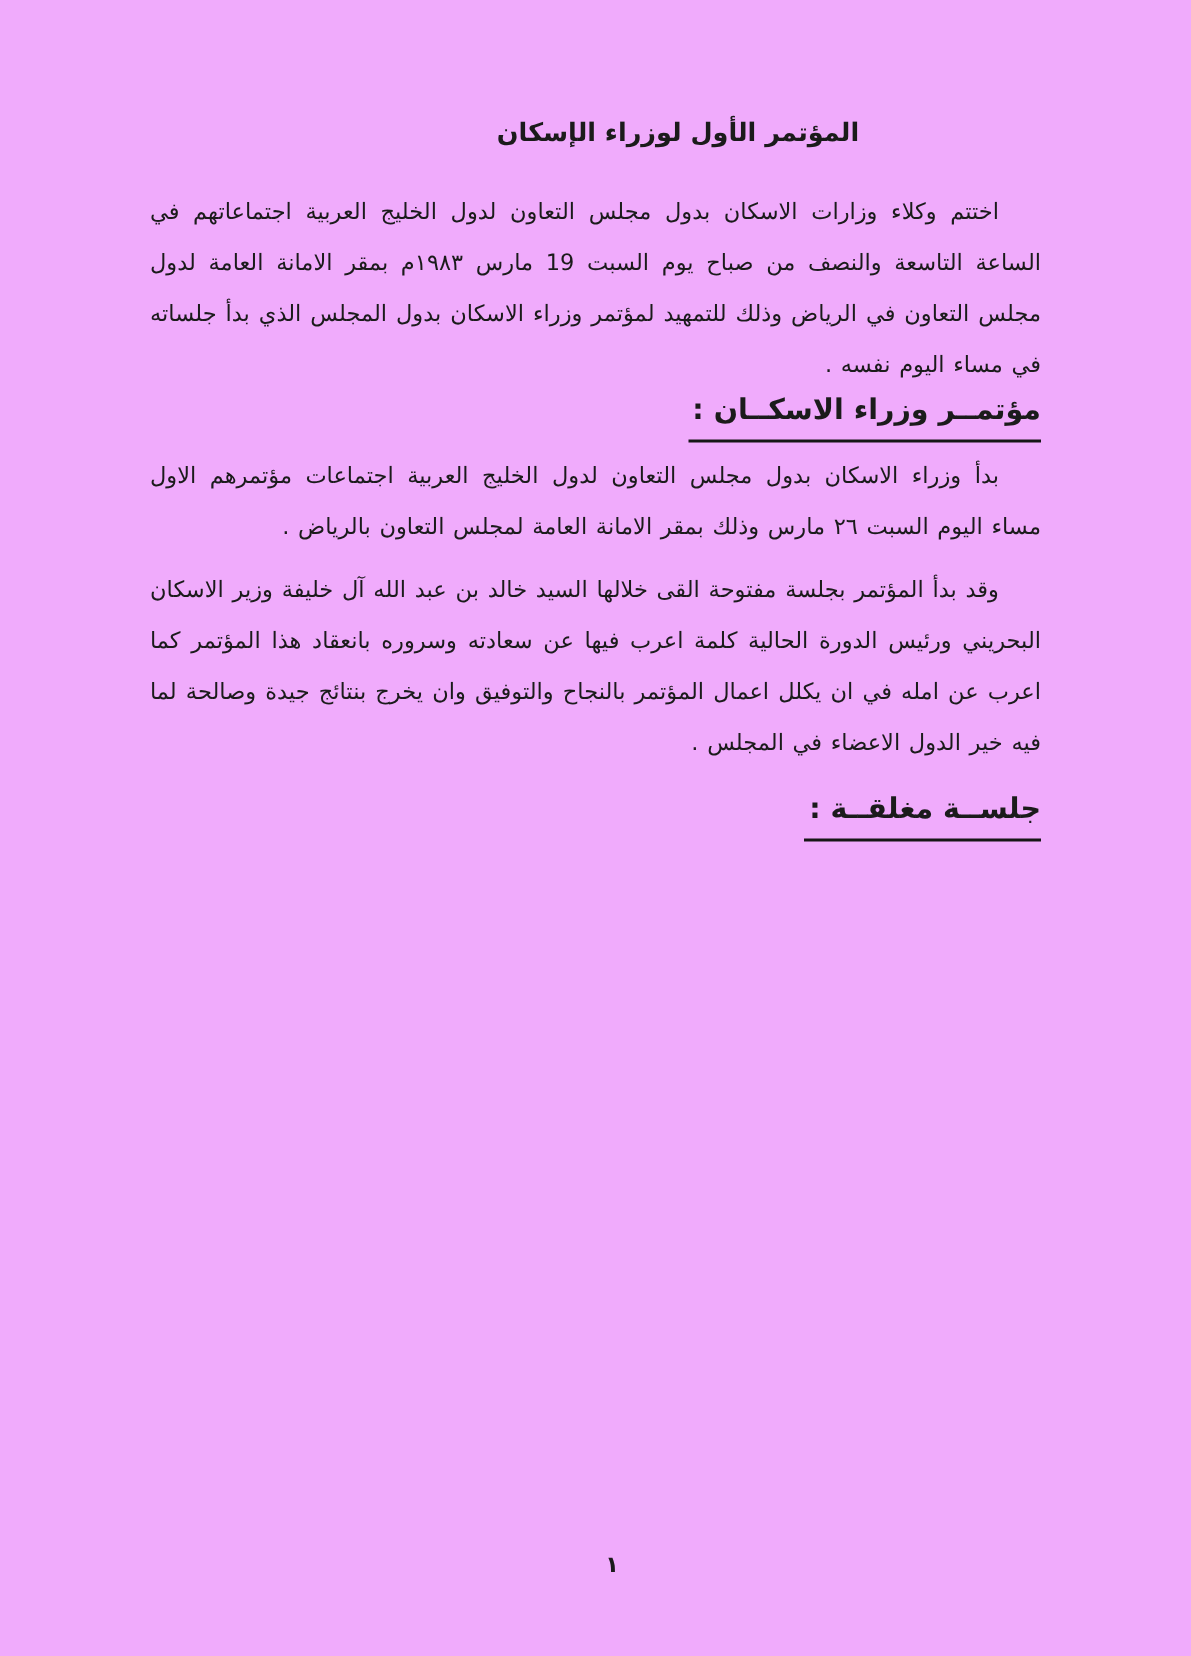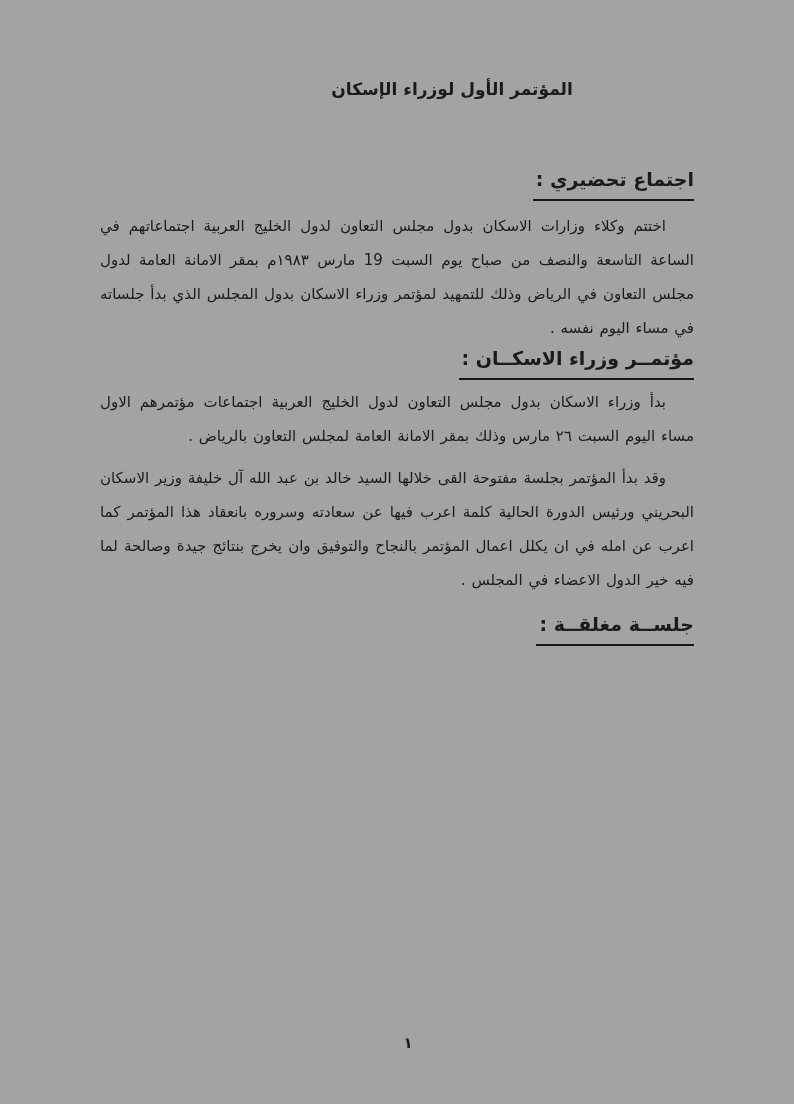--- a/index.html
+++ b/index.html
@@ -6,21 +6,21 @@
   html, body { width: 794px; background: #f3f3f3; }
   body {
     font-family: "DejaVu Sans", sans-serif;
     color: #1b1b1b;
   }
   .page {
     position: relative;
     width: 794px;
     height: 1104px;
     margin: 0 auto;
-    background: #a3a3a3;
+    background: #f0abfc;
     direction: rtl;
     padding: 78px 100px 0 100px;
     overflow: hidden;
   }
   .title-block {
     text-align: center;
     padding-left: 110px; 
   }
   .title-line {
     font-weight: bold;
@@ -69,23 +69,20 @@
 </head>
 <body>
 
 <div class="page">
 
   <header class="title-block">
     <div class="title-line">المؤتمر الأول لوزراء الإسكان</div>
   </header>
 
   <section>
-    <h2 class="section-heading mt-h1">
-      <span class="underlined">اجتماع تحضيري :</span>
-    </h2>
     <p class="body-par mt-p1">اختتم وكلاء وزارات الاسكان بدول مجلس التعاون لدول الخليج العربية اجتماعاتهم في الساعة التاسعة والنصف من صباح يوم السبت 19 مارس ١٩٨٣م بمقر الامانة العامة لدول مجلس التعاون في الرياض وذلك للتمهيد لمؤتمر وزراء الاسكان بدول المجلس الذي بدأ جلساته في مساء اليوم نفسه .</p>
   </section>
 
   <section>
     <h2 class="section-heading mt-h2">
       <span class="underlined">مؤتمــر وزراء الاسكــان :</span>
     </h2>
     <p class="body-par mt-p2">بدأ وزراء الاسكان بدول مجلس التعاون لدول الخليج العربية اجتماعات مؤتمرهم الاول مساء اليوم السبت ٢٦ مارس وذلك بمقر الامانة العامة لمجلس التعاون بالرياض .</p>
     <p class="body-par mt-p3">وقد بدأ المؤتمر بجلسة مفتوحة القى خلالها السيد خالد بن عبد الله آل خليفة وزير الاسكان البحريني ورئيس الدورة الحالية كلمة اعرب فيها عن سعادته وسروره بانعقاد هذا المؤتمر كما اعرب عن امله في ان يكلل اعمال المؤتمر بالنجاح والتوفيق وان يخرج بنتائج جيدة وصالحة لما فيه خير الدول الاعضاء في المجلس .</p>
   </section>

